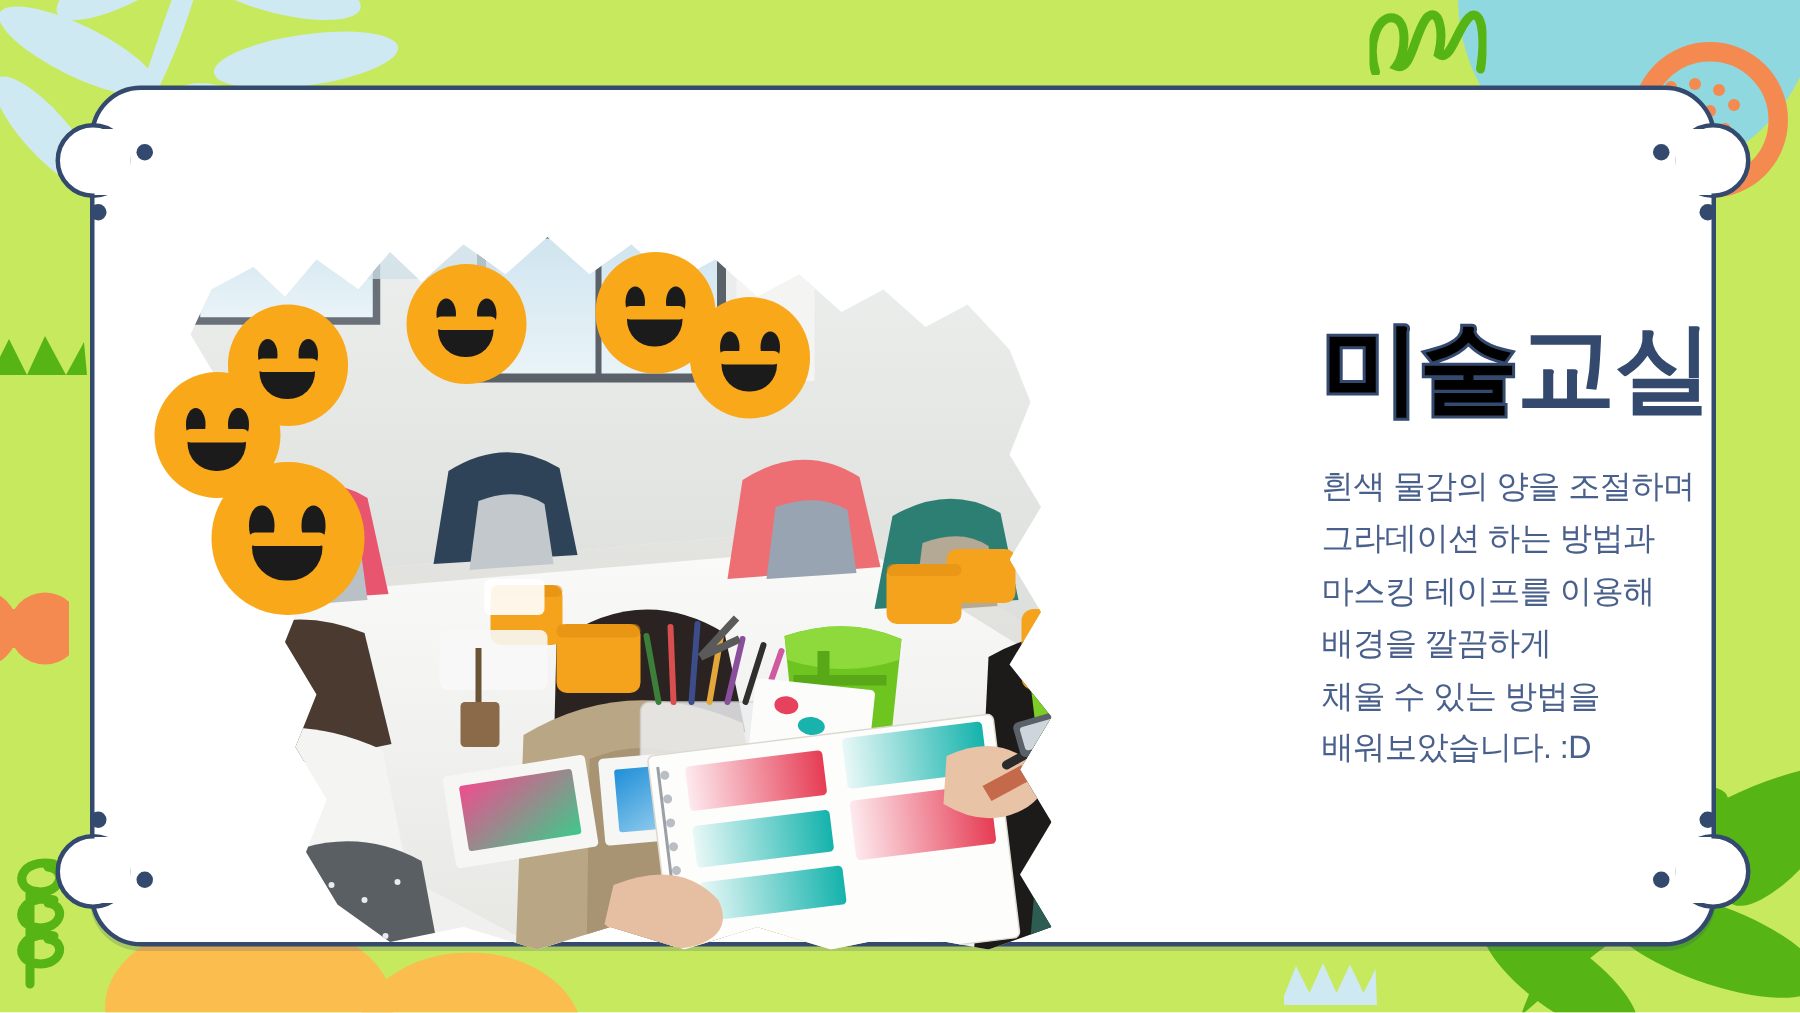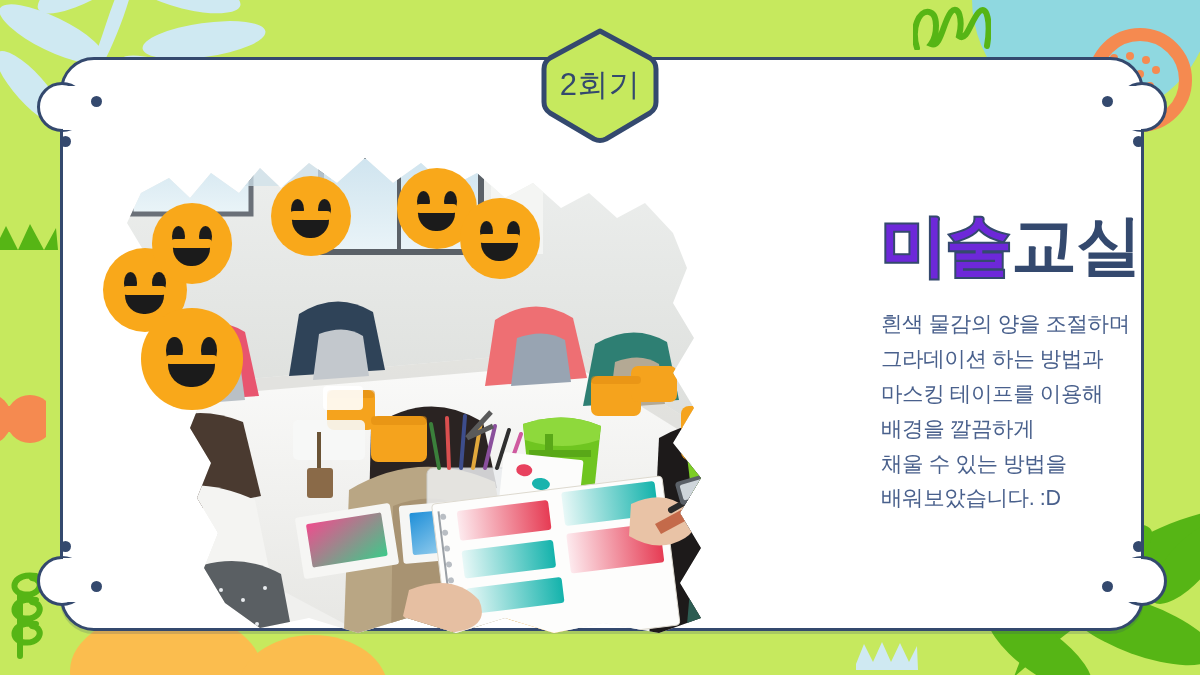--- a/index.html
+++ b/index.html
@@ -192,21 +192,21 @@
     position:absolute;
     left:818px; top:150px;
     width:330px;
   }
   #title{
     font-size:66px; font-weight:bold;
     line-height:1.08; letter-spacing:-1px;
     white-space:nowrap;
   }
   #title .green{
-    color:#6d28d9;
+    color:#000000;
     -webkit-text-stroke:4px #34496e;
     paint-order:stroke fill;
   }
   #title .navy{ color:#34496e; }
 
   #body-text{
     margin-top:26px;
     color:#49608c;
     font-size:21.5px;
     line-height:1.62;
@@ -560,22 +560,14 @@
         <div>흰색 물감의 양을 조절하며</div>
         <div>그라데이션 하는 방법과</div>
         <div>마스킹 테이프를 이용해</div>
         <div>배경을 깔끔하게</div>
         <div>채울 수 있는 방법을</div>
         <div>배워보았습니다. :D</div>
       </div>
     </div>
   </div>
 
-  <div id="badge">
-    <svg viewBox="0 0 120 117" xmlns="http://www.w3.org/2000/svg">
-      <path d="M60 4 L110 31 Q116 35 116 42 L116 75 Q116 82 110 86
-               L66 112 Q60 115 54 112 L10 86 Q4 82 4 75 L4 42
-               Q4 35 10 31 Z" fill="#c6e95e" stroke="#34496e" stroke-width="5" stroke-linejoin="round"></path>
-    </svg>
-    <div class="badge-text">2회기</div>
-  </div>
 
 </div>
 
 </body></html>

